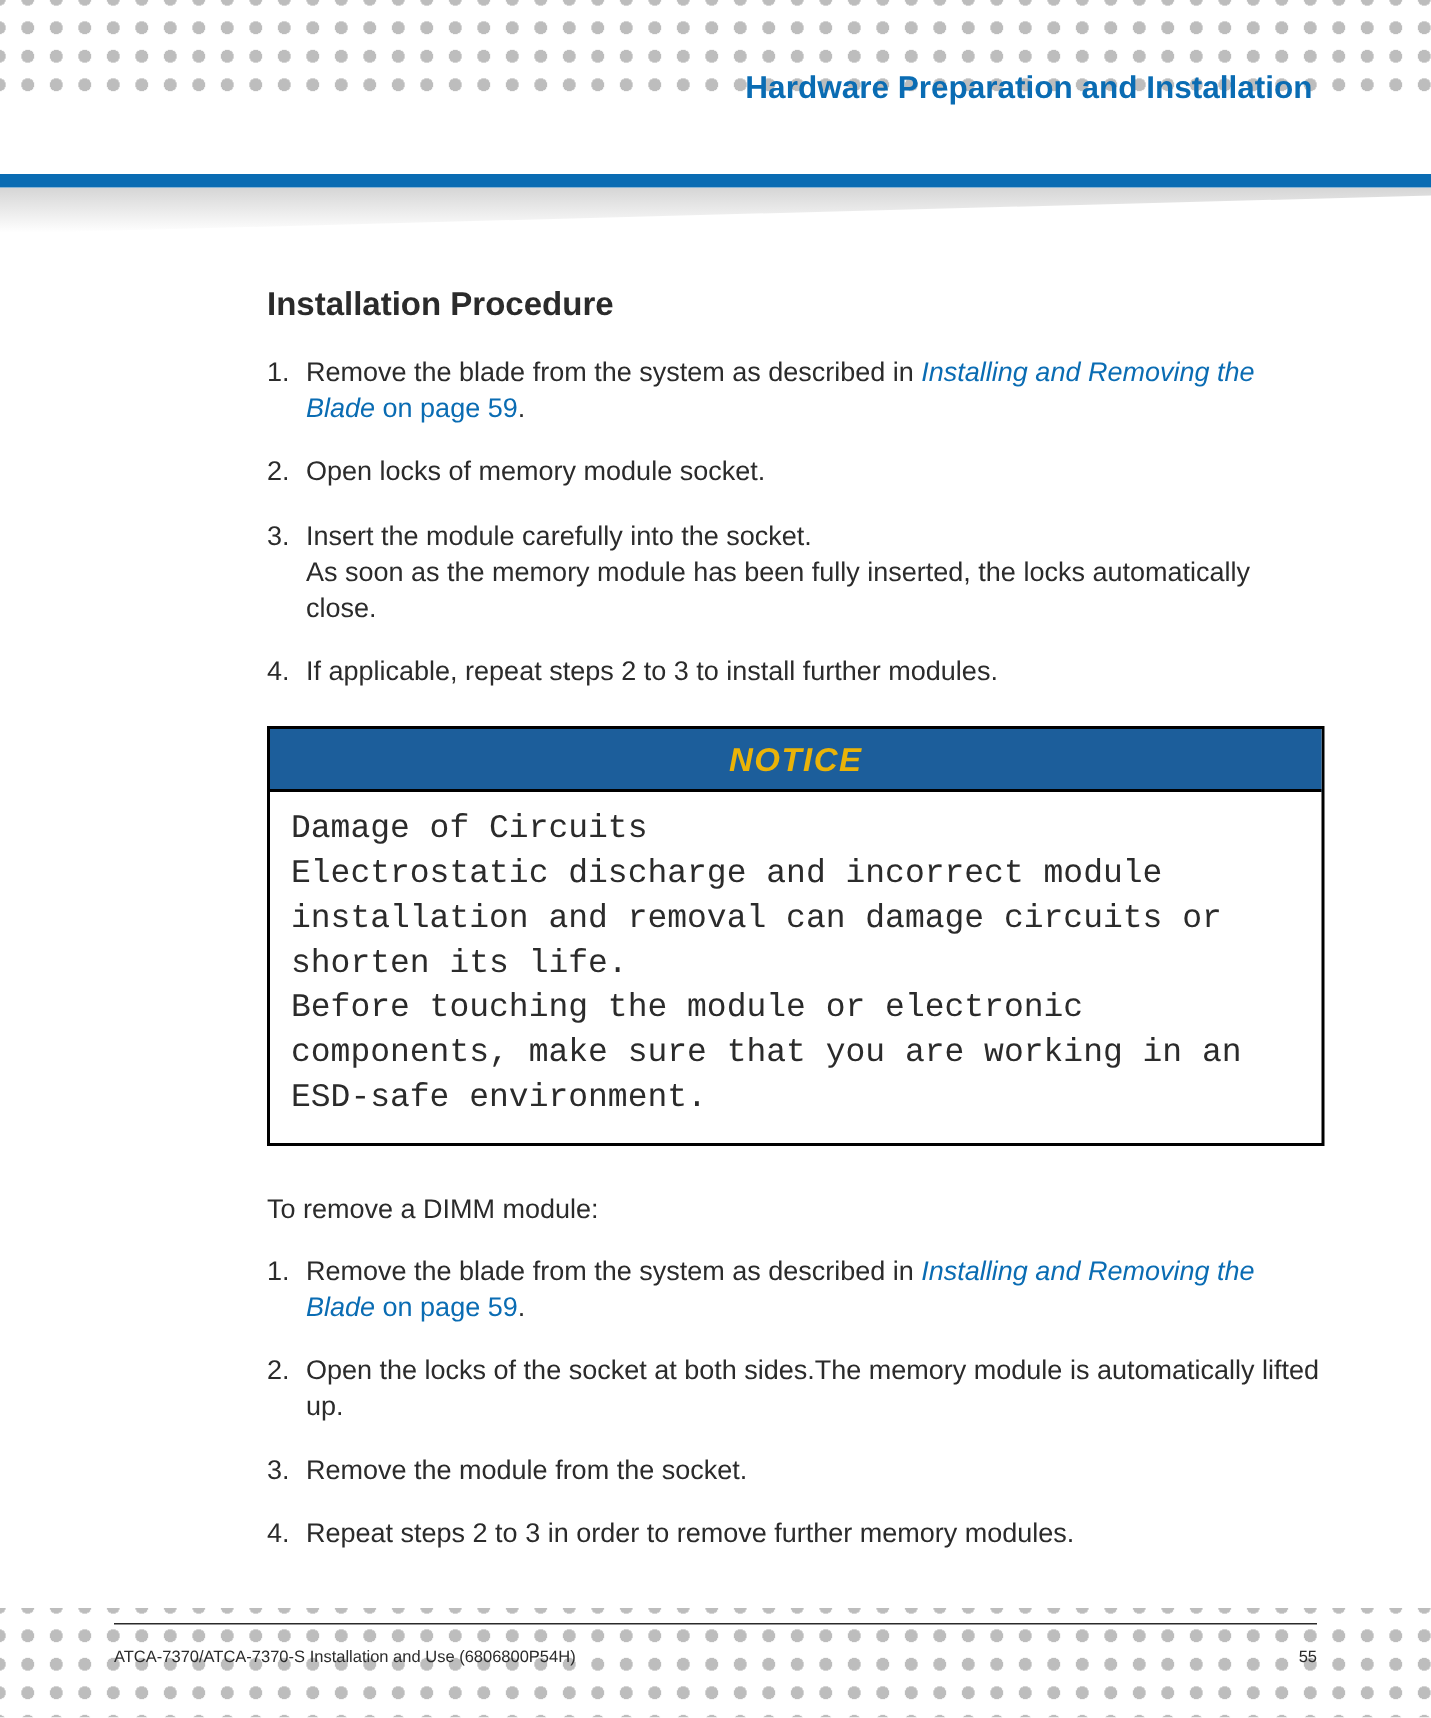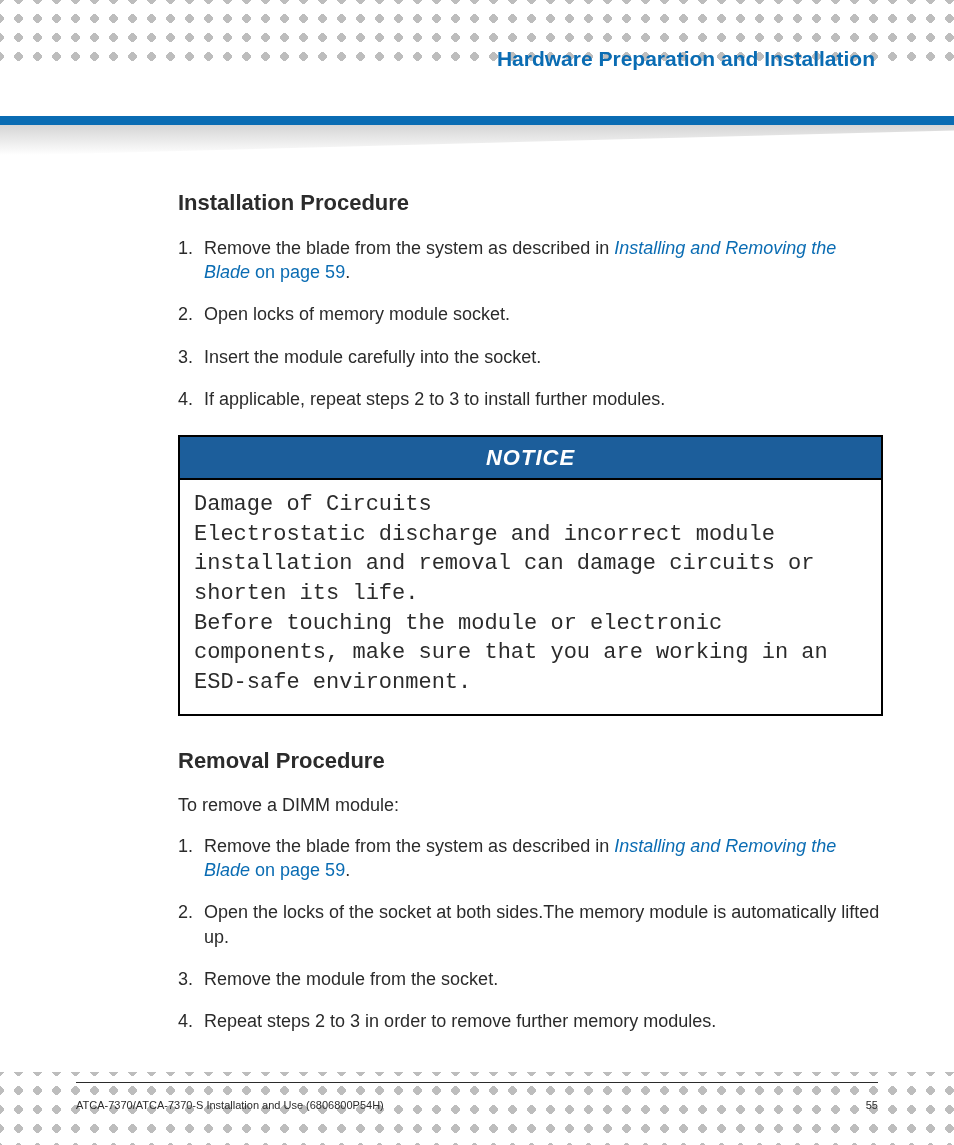--- a/index.html
+++ b/index.html
@@ -95,21 +95,21 @@
   .link-em { color: #0a6cb3; font-style: italic; }
   .link    { color: #0a6cb3; font-style: normal; }
 
   
   .notice {
     border: 2px solid #000;
     margin: 4px 0 30px 0;
   }
   .notice-head {
     background: #1c5e9b;
-    color: #ffffff;
+    color: #eab308;
     text-align: center;
     font-weight: 700;
     font-style: italic;
     font-size: 22px;
     letter-spacing: 1px;
     padding: 6px 0 5px;
     border-bottom: 2px solid #000;
     font-family: "Arial Black", "Segoe UI", sans-serif;
   }
   .notice-body {
@@ -160,36 +160,36 @@
 
   <ol class="steps">
     <li>
       <span>Remove the blade from the system as described in </span><span class="link-em">Installing and Removing the Blade</span><span class="link"> on page 59</span><span>.</span>
     </li>
     <li>
       <span>Open locks of memory module socket.</span>
     </li>
     <li>
       <span>Insert the module carefully into the socket.</span>
+      <span class="sub">As soon as the memory module has been fully inserted, the locks automatically close.</span>
     </li>
     <li>
       <span>If applicable, repeat steps 2 to 3 to install further modules.</span>
     </li>
   </ol>
 
   <div class="notice">
     <div class="notice-head">NOTICE</div>
     <div class="notice-body">
       <p>Damage of Circuits</p>
       <p>Electrostatic discharge and incorrect module installation and removal can damage circuits or shorten its life.</p>
       <p>Before touching the module or electronic components, make sure that you are working in an ESD-safe environment.</p>
     </div>
   </div>
 
-  <h3>Removal Procedure</h3>
   <p class="lead2">To remove a DIMM module:</p>
 
   <ol class="steps">
     <li>
       <span>Remove the blade from the system as described in </span><span class="link-em">Installing and Removing the Blade</span><span class="link"> on page 59</span><span>.</span>
     </li>
     <li>
       <span>Open the locks of the socket at both sides.The memory module is automatically lifted up.</span>
     </li>
     <li>

